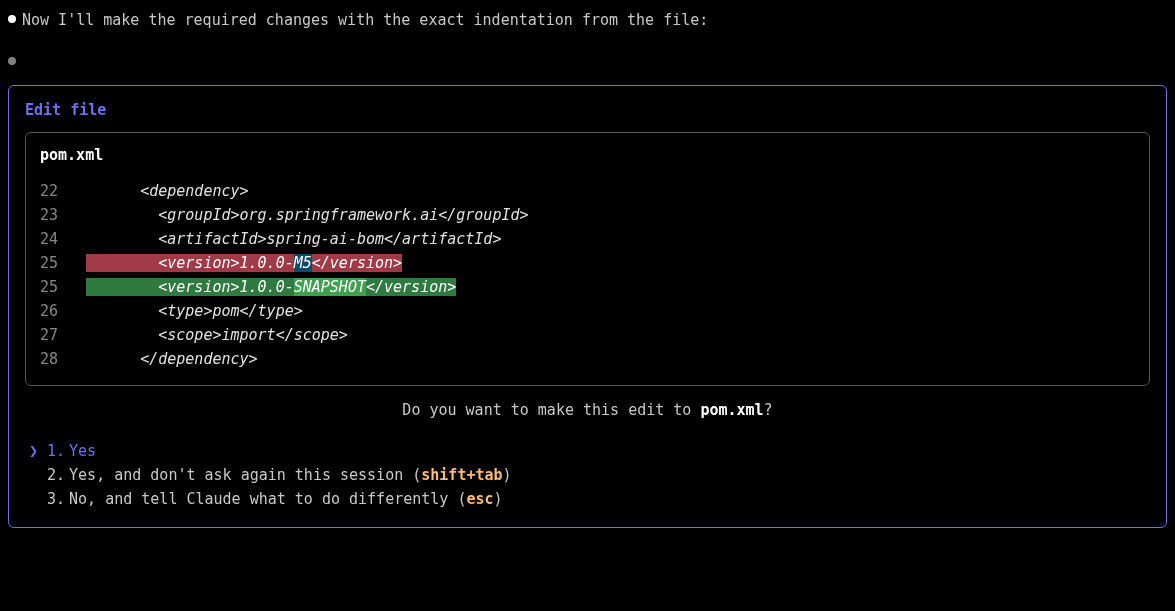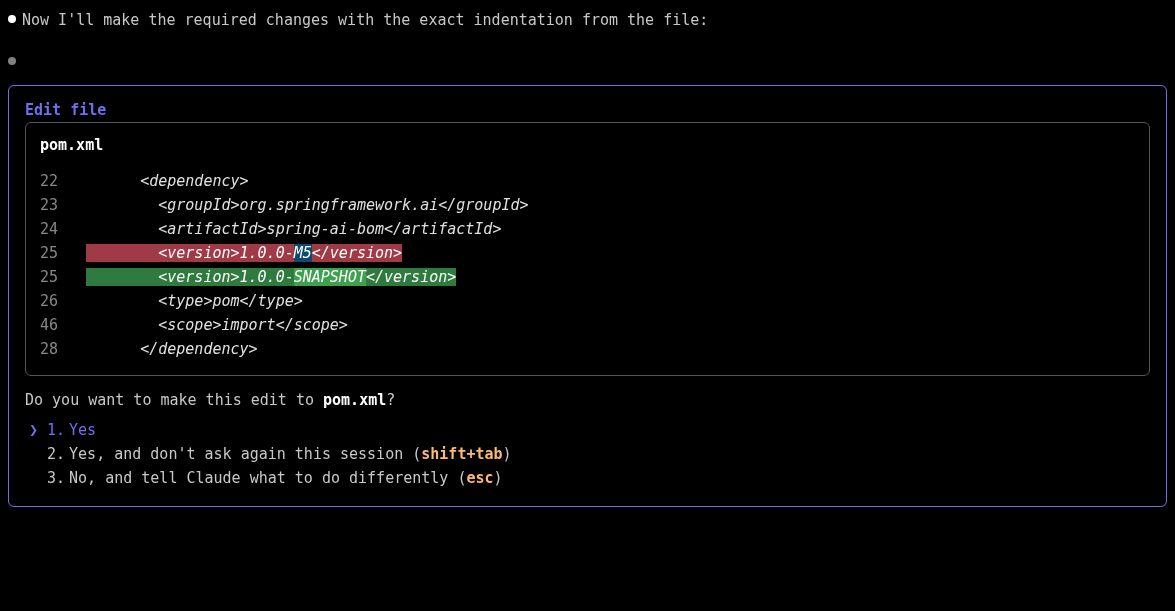--- a/index.html
+++ b/index.html
@@ -33,21 +33,21 @@
   .bold { font-weight: bold; color: #ffffff; }
   .panel {
     margin-top: 20px;
     border: 1px solid #6f6ff0;
     border-radius: 6px;
     padding: 12px 16px 16px 16px;
   }
   .panel-title {
     color: #6f6ff0;
     font-weight: bold;
-    margin-bottom: 0;
+    margin-bottom: 10px;
   }
   .codebox {
     border: 1px solid #555555;
     border-radius: 6px;
     padding: 10px 14px 14px 14px;
     margin-bottom: 12px;
   }
   .filename {
     font-weight: bold;
     color: #ffffff;
@@ -68,21 +68,21 @@
   .delline .hl {
     background: #a03a46;
     color: #ffffff;
   }
   .addline .hl {
     background: #2f7a3f;
     color: #ffffff;
   }
   .del-frag { background: #0c4a6e; }
   .add-frag { background: #3fa050; }
-  .prompt-q { color: #c8c8c8; margin-bottom: 6px; }
+  .prompt-q { color: #c8c8c8; margin-bottom: 17px; text-align: center; }
   .prompt-q .bold { color: #ffffff; }
   .option {
     display: flex;
     gap: 4px;
     color: #c8c8c8;
     padding-left: 4px;
   }
   .option .caret { width: 14px; color: #6f6ff0; font-weight: bold; }
   .option.selected { color: #6f6ff0; }
   .option .kbd { font-weight: bold; color: #fdba74; }
@@ -127,21 +127,21 @@
     <div class="codeline addline">
       <span class="ln">25</span>
       <span class="content"><span class="hl"><span>        &lt;version&gt;1.0.0-</span><span class="add-frag">SNAPSHOT</span><span>&lt;/version&gt;</span></span></span>
     </div>
 
     <div class="codeline">
       <span class="ln">26</span>
       <span class="content">        &lt;type&gt;pom&lt;/type&gt;</span>
     </div>
     <div class="codeline">
-      <span class="ln">46</span>
+      <span class="ln">27</span>
       <span class="content">        &lt;scope&gt;import&lt;/scope&gt;</span>
     </div>
     <div class="codeline">
       <span class="ln">28</span>
       <span class="content">      &lt;/dependency&gt;</span>
     </div>
   </div>
 
   <div class="prompt-q">
     <span>Do you want to make this edit to </span><span class="bold">pom.xml</span><span>?</span>

